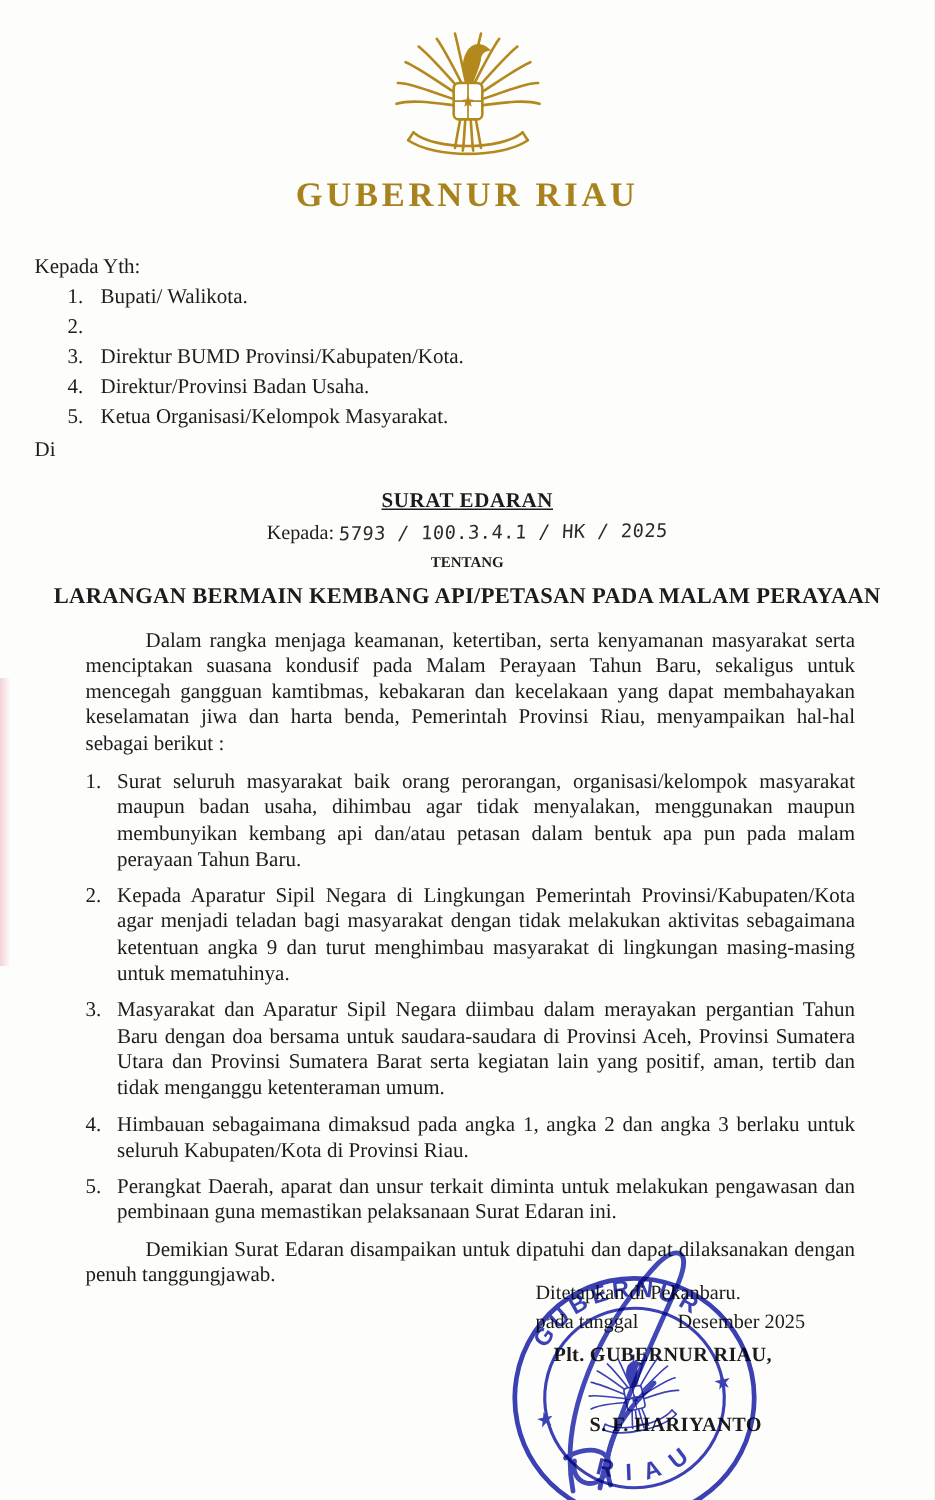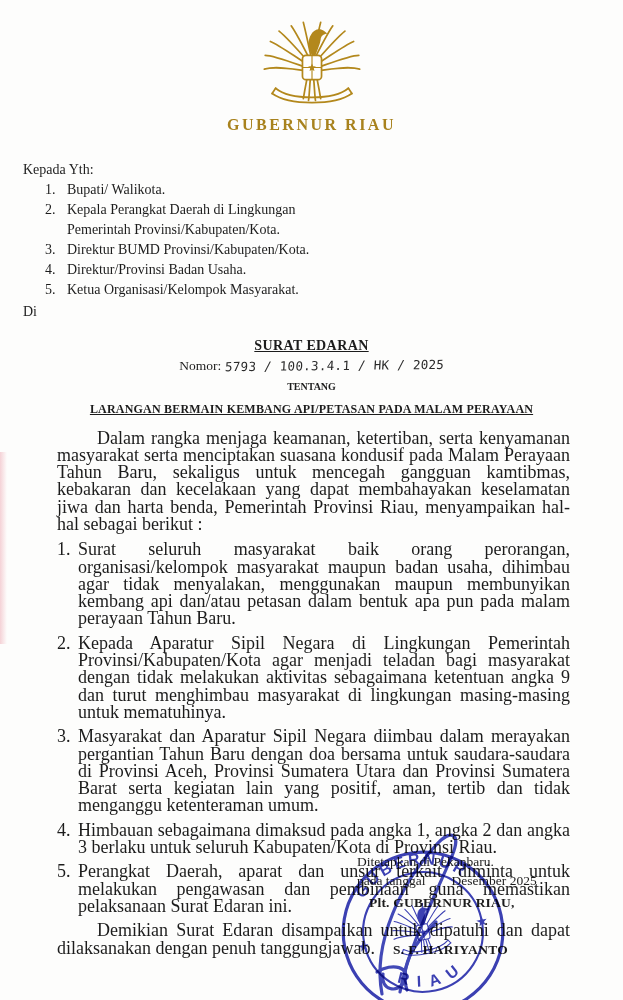--- a/index.html
+++ b/index.html
@@ -15,21 +15,21 @@
   
   .scan-edge{
     position:absolute;left:0;top:452px;width:7px;height:192px;
     background:linear-gradient(to right, rgba(232,146,158,.40), rgba(232,146,158,0));
     pointer-events:none;
   }
   header{ text-align:center; }
   .emblem{ margin-top:20px; width:104px; height:88px; color:#b3881c; }
   .letterhead-title{
     margin:4px 0 0 0;
-    font-size:16px; font-weight:bold; letter-spacing:2.5px;
+    font-size:23px; font-weight:bold; letter-spacing:2.5px;
     color:#a8821d;
     font-family:"Liberation Serif", serif;
   }
   .address{ margin:26px 0 0 23px; font-size:14px; line-height:20px; width:420px; }
   .recip-row{ display:flex; margin-left:22px; }
   .recip-num{ width:22px; flex:none; }
   .pre{ white-space:pre-line; }
   .di-line{ margin-top:2px; }
   .tempat-line{ margin-left:28px; margin-top:2px; }
 
@@ -37,23 +37,23 @@
   .doc-type{ font-weight:bold; font-size:14px; letter-spacing:.4px;text-decoration:underline; }
   .nomor-line{ font-size:13.5px; }
   .handwritten{
     display:inline-block;
     font-family:"DejaVu Sans Mono", monospace;
     font-size:12.5px; letter-spacing:.3px;
     transform:skewX(-4deg) rotate(-.6deg);
     color:#2b2b2b;
   }
   .tentang{ font-weight:bold; font-size:10px; margin-top:1px; }
-  .subject{ font-weight:bold; font-size:12px; line-height:16.5px; margin-top:4px; letter-spacing:.2px;text-decoration:underline; }
-
-  .body-text{ margin:12px 53px 0 57px; font-size:18px; line-height:17.3px; }
+  .subject{ font-weight:bold; font-size:15px; line-height:16.5px; margin-top:4px; letter-spacing:.2px; }
+
+  .body-text{ margin:12px 53px 0 57px; font-size:14px; line-height:17.3px; }
   .body-text p{ margin:0 0 8px 0; text-align:justify; }
   .indent{ text-indent:40px; }
   .point-row{ display:flex; margin:0 0 7px 0; }
   .point-num{ width:21px; flex:none; }
   .point-text{ text-align:justify; flex:1; }
 
   .sign-block{
     position:absolute; left:357px; top:852px;
     font-size:13.5px; line-height:19px; width:240px;
   }
@@ -116,42 +116,40 @@
   </header>
 
   <section class="address">
     <div>Kepada Yth:</div>
     <div class="recip-row">
       <span class="recip-num">1.</span>
       <span class="pre">Bupati/ Walikota.</span>
     </div>
     <div class="recip-row">
       <span class="recip-num">2.</span>
-      <span class="pre">Kepala Perangkat Daerah  di Lingkungan
-Pemerintah Provinsi/Kabupaten/Kota.</span>
     </div>
     <div class="recip-row">
       <span class="recip-num">3.</span>
       <span class="pre">Direktur BUMD Provinsi/Kabupaten/Kota.</span>
     </div>
     <div class="recip-row">
       <span class="recip-num">4.</span>
       <span class="pre">Direktur/Provinsi Badan Usaha.</span>
     </div>
     <div class="recip-row">
       <span class="recip-num">5.</span>
       <span class="pre">Ketua Organisasi/Kelompok Masyarakat.</span>
     </div>
     <div class="di-line">Di</div>
   </section>
 
   <section class="doc-heading">
     <div class="doc-type">SURAT EDARAN</div>
     <div class="nomor-line">
-      <span>Nomor:</span>
+      <span>Kepada:</span>
       <span class="handwritten">5793 / 100.3.4.1 / HK / 2025</span>
     </div>
     <div class="tentang">TENTANG</div>
     <div class="subject">
       <div>LARANGAN BERMAIN KEMBANG API/PETASAN PADA MALAM PERAYAAN</div>
     </div>
   </section>
 
   <section class="body-text">
     <p class="indent">Dalam rangka menjaga keamanan, ketertiban, serta kenyamanan masyarakat serta menciptakan suasana kondusif pada Malam Perayaan Tahun Baru, sekaligus untuk mencegah gangguan kamtibmas, kebakaran dan kecelakaan yang dapat membahayakan keselamatan jiwa dan harta benda, Pemerintah Provinsi Riau, menyampaikan hal-hal sebagai berikut :</p>

